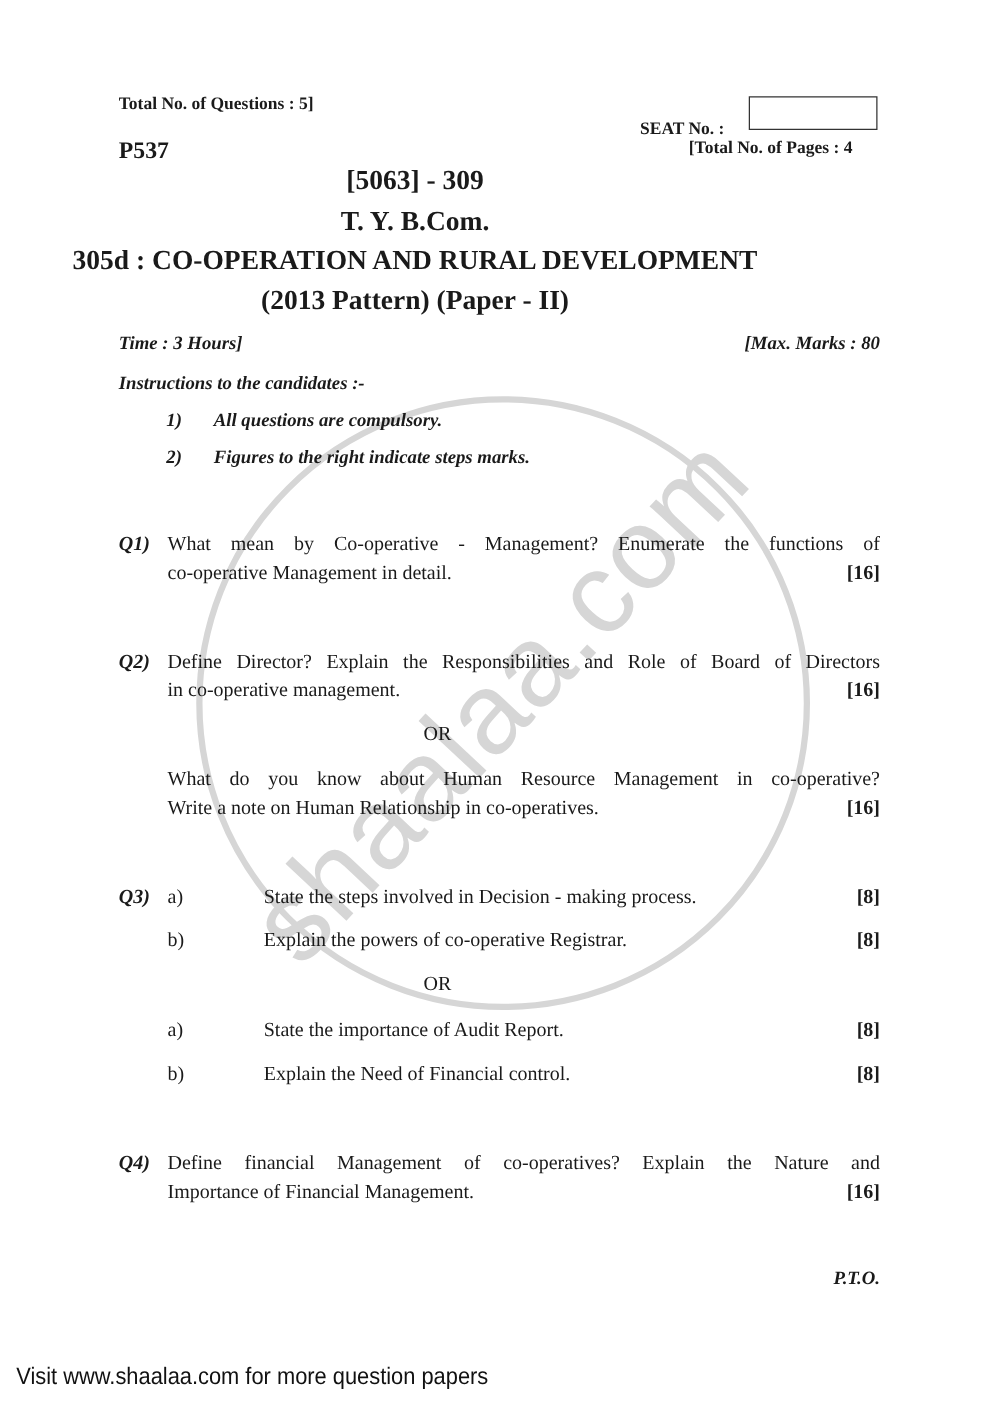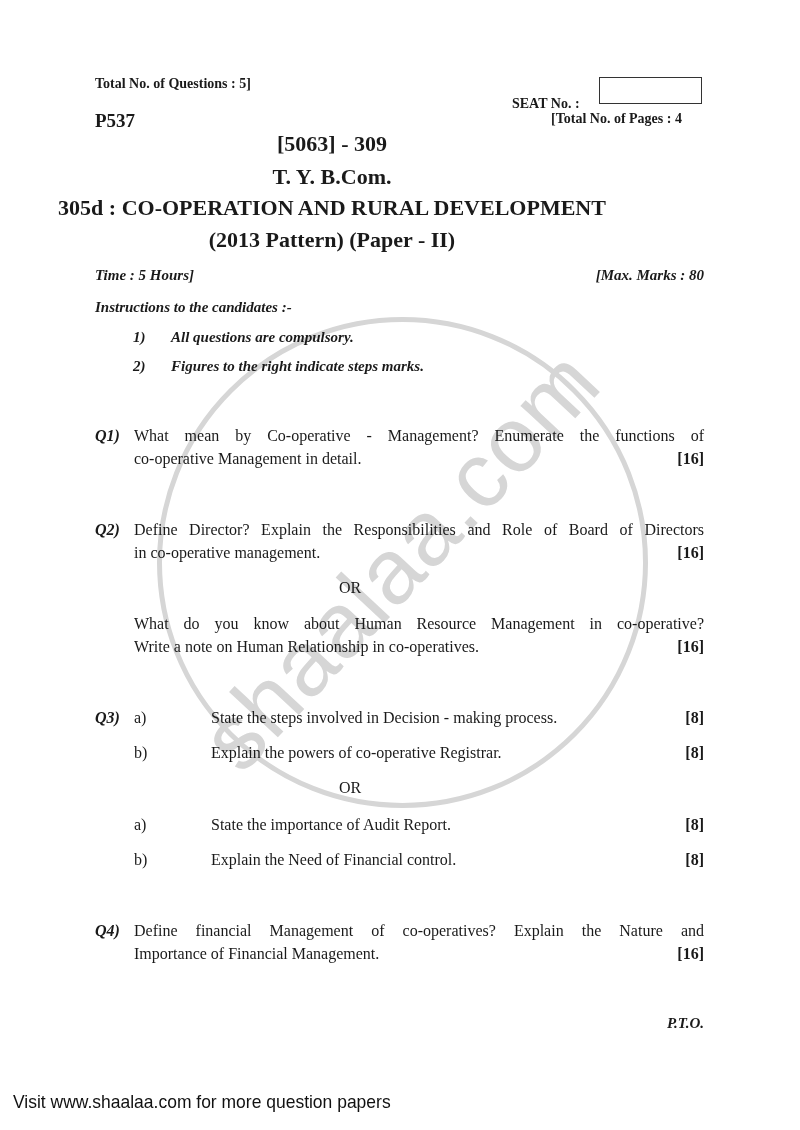--- a/index.html
+++ b/index.html
@@ -145,21 +145,21 @@
   <div class="abs hdr-small" style="left:512px; top:96px;">SEAT No. :</div>
   <div class="seat-box"></div>
   <div class="abs pcode" style="left:95px; top:110px;">P537</div>
   <div class="abs hdr-small" style="left:551px; top:111px;">[Total No. of Pages : 4</div>
 
   <div class="title big" style="top:131px;">[5063] - 309</div>
   <div class="title big" style="top:164px;">T. Y. B.Com.</div>
   <div class="title big" style="top:195px;">305d : CO-OPERATION AND RURAL DEVELOPMENT</div>
   <div class="title big" style="top:227px;">(2013 Pattern) (Paper - II)</div>
 
-  <div class="abs italic-bold" style="left:95px; top:267px;">Time : 5 Hours]</div>
+  <div class="abs italic-bold" style="left:95px; top:267px;">Time : 3 Hours]</div>
   <div class="abs italic-bold" style="right:96px; top:267px;">[Max. Marks : 80</div>
 
   <div class="abs italic-bold" style="left:95px; top:299px;">Instructions to the candidates :-</div>
   <div class="abs italic-bold" style="left:133px; top:329px;">1)</div>
   <div class="abs italic-bold" style="left:171px; top:329px;">All questions are compulsory.</div>
   <div class="abs italic-bold" style="left:133px; top:358px;">2)</div>
   <div class="abs italic-bold" style="left:171px; top:358px;">Figures to the right indicate steps marks.</div>
 
   <div class="qno" style="top:427px;">Q1)</div>
   <div class="line-just" style="top:427px;">What mean by Co-operative - Management? Enumerate the functions of</div>

